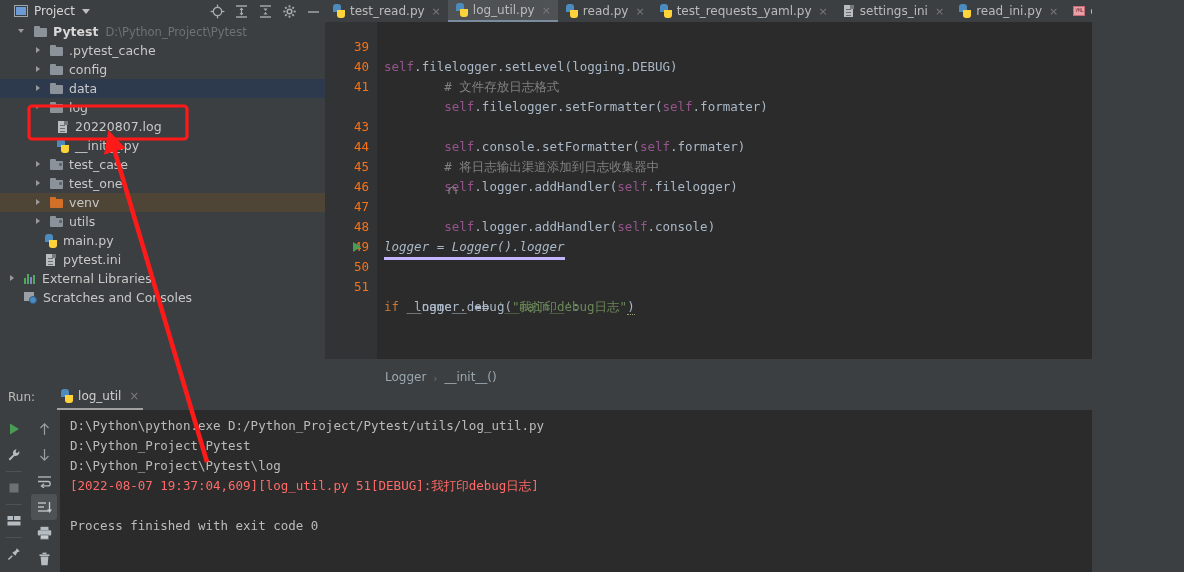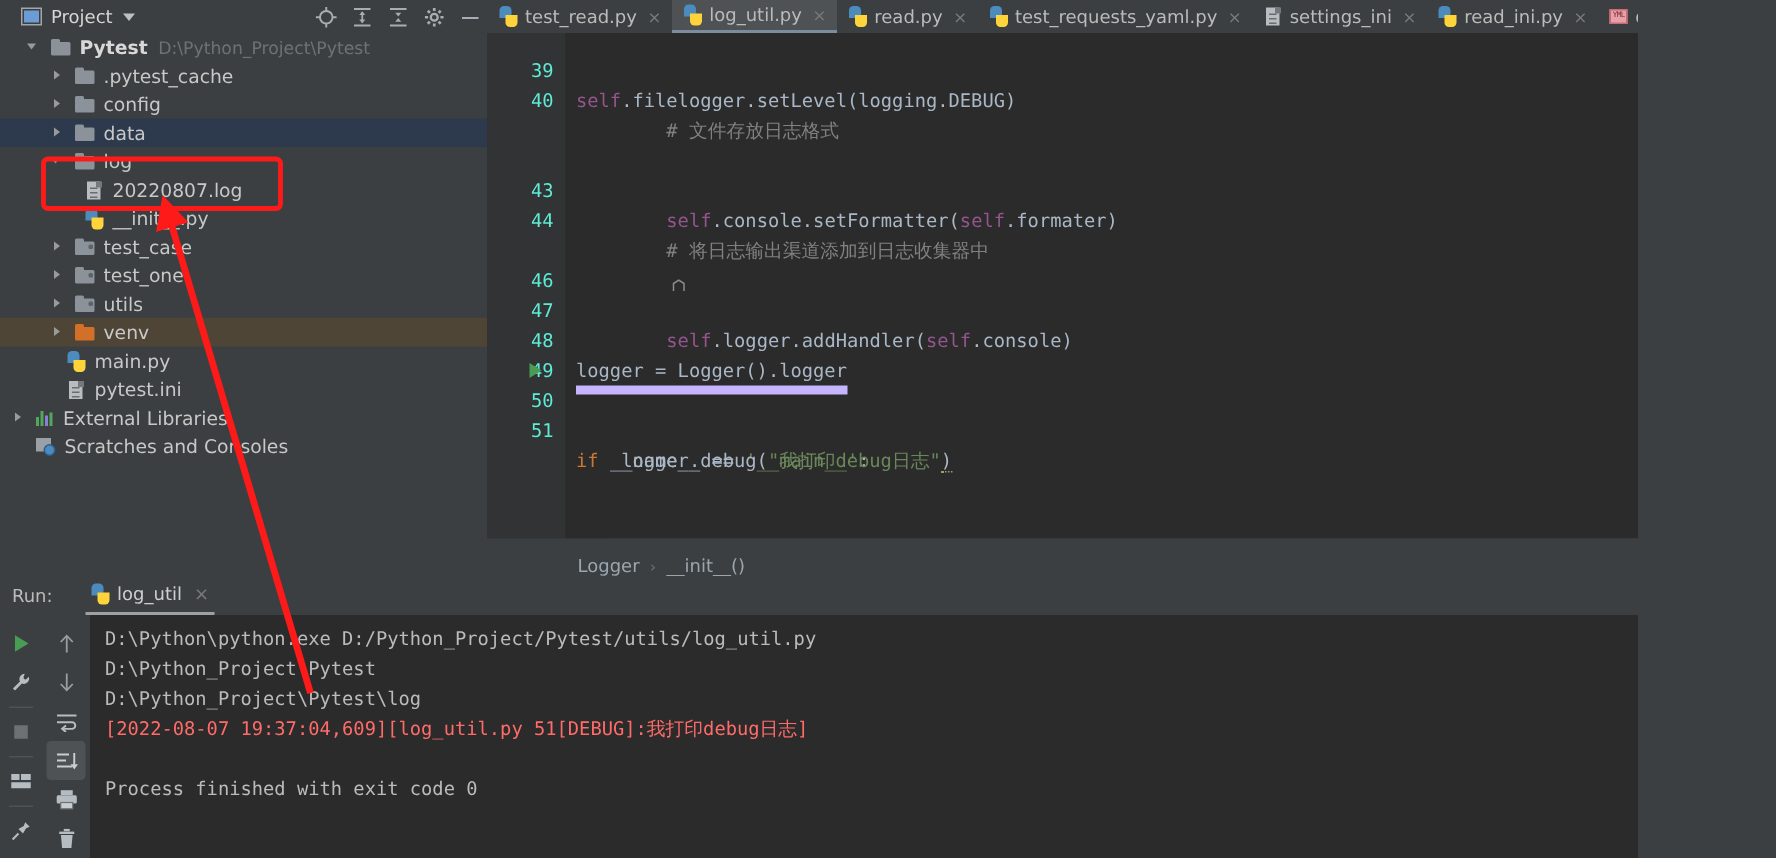--- a/index.html
+++ b/index.html
@@ -86,29 +86,29 @@
   .scratch { width:13px; height:12px; position:relative; flex:none; }
   .scratch .sq { position:absolute; left:0; top:0; width:10px; height:9px; background:#9AA0A6; }
   .scratch .clk { position:absolute; left:5px; top:4px; width:8px; height:8px; border-radius:50%; background:#4B8BBE; border:1px solid #2E5E8C; box-sizing:border-box; }
 
   
   .editor { position:absolute; left:325px; top:22px; width:859px; height:337px; background:#2B2B2B; }
   .gutter { position:absolute; left:0; top:0; width:52px; height:337px; background:#313335; }
   .gutter-2 { position:absolute; left:52px; top:0; width:27px; height:337px; background:#2B2B2B; }
   .code-area { position:absolute; left:0; top:0; width:859px; height:337px; font-family:"DejaVu Sans Mono","Liberation Mono",monospace; font-size:12.5px; }
   .cl { position:absolute; left:0; height:20px; line-height:20px; white-space:pre; width:859px; }
-  .ln-no { position:absolute; left:0; width:44px; text-align:right; color:#5eead4; }
+  .ln-no { position:absolute; left:0; width:44px; text-align:right; color:#f97316; }
   .code { position:absolute; left:59px; color:#A9B7C6; }
   .kw { color:#CC7832; }
   .self { color:#94558D; }
   .com { color:#808080; }
   .str { color:#6A8759; }
   .runmark { position:absolute; left:28px; top:5px; width:0;height:0;border-left:8px solid #499C54;border-top:5px solid transparent;border-bottom:5px solid transparent; }
   .foldmark { position:absolute; left:48px; top:4px; width:9px; height:9px; }
-  .underline-decl { border-bottom:6px solid #c4b5fd; }
+  .underline-decl { border-bottom:3px solid #c4b5fd;font-style:italic; }
   .squig { border-bottom:1px dotted #9E9E6A; }
 
   .breadcrumb { position:absolute; left:325px; top:359px; width:859px; height:25px; background:#3C3F41; display:flex; align-items:flex-end; }
   .bc-item { color:#9BA7B0; font-size:12px; }
   .bc-sep { margin:0 7px; color:#6E7275; font-size:10px; }
 
   .editor-hscroll { position:absolute; left:379px; top:352px; width:290px; height:5px; background:#5A5C5E; border-radius:3px; }
 
   
   .runpanel { position:absolute; left:0; top:384px; width:1184px; height:188px; background:#3C3F41; }
@@ -341,36 +341,36 @@
 
     <div class="row" style="padding-left:34px">
       <span class="arrow right"></span>
       <span class="folder src" style="margin-left:7px">
           <span class="tab-t"></span>
           <span class="body"></span>
         </span>
       <span class="lbl">test_one</span>
     </div>
 
+    <div class="row sel-olive" style="padding-left:34px">
+      <span class="arrow right"></span>
+      <span class="folder orange" style="margin-left:7px">
+          <span class="tab-t"></span>
+          <span class="body"></span>
+        </span>
+      <span class="lbl">venv</span>
+    </div>
+
     <div class="row" style="padding-left:34px">
       <span class="arrow right"></span>
       <span class="folder src" style="margin-left:7px">
           <span class="tab-t"></span>
           <span class="body"></span>
         </span>
       <span class="lbl">utils</span>
-    </div>
-
-    <div class="row sel-olive" style="padding-left:34px">
-      <span class="arrow right"></span>
-      <span class="folder orange" style="margin-left:7px">
-          <span class="tab-t"></span>
-          <span class="body"></span>
-        </span>
-      <span class="lbl">venv</span>
     </div>
 
     <div class="row" style="padding-left:45px">
       <span class="fileicon ico-py">
           <span class="b1"></span>
           <span class="b2"></span>
         </span>
       <span class="lbl">main.py</span>
     </div>
 
@@ -414,32 +414,40 @@
       <div class="cl" style="top:-5px">
         <span class="ln-no">39</span>
         <span class="code"><span class="self">self</span>.filelogger.setLevel(logging.DEBUG)</span>
       </div>
 
       <div class="cl" style="top:15px">
         <span class="ln-no">40</span>
         <span class="code com">        # 文件存放日志格式</span>
       </div>
 
+      <div class="cl" style="top:35px">
+        <span class="ln-no">41</span>
+        <span class="code">        <span class="self">self</span>.filelogger.setFormatter(<span class="self">self</span>.formater)</span>
+      </div>
 
 
       <div class="cl" style="top:75px">
         <span class="ln-no">43</span>
         <span class="code">        <span class="self">self</span>.console.setFormatter(<span class="self">self</span>.formater)</span>
       </div>
 
       <div class="cl" style="top:95px">
         <span class="ln-no">44</span>
         <span class="code com">        # 将日志输出渠道添加到日志收集器中</span>
       </div>
 
+      <div class="cl" style="top:115px">
+        <span class="ln-no">45</span>
+        <span class="code">        <span class="self">self</span>.logger.addHandler(<span class="self">self</span>.filelogger)</span>
+      </div>
 
       <div class="cl" style="top:135px">
         <span class="ln-no">46</span>
         <span class="foldmark">
           <svg width="9" height="9" viewBox="0 0 9 9">
               <path d="M1 8 L1 3 L4.5 0.8 L8 3 L8 8" fill="none" stroke="#8C8C8C" stroke-width="1"></path>
             </svg>
         </span>
         <span class="code">        <span class="self">self</span>.logger.addHandler(<span class="self">self</span>.console)</span>
       </div>

